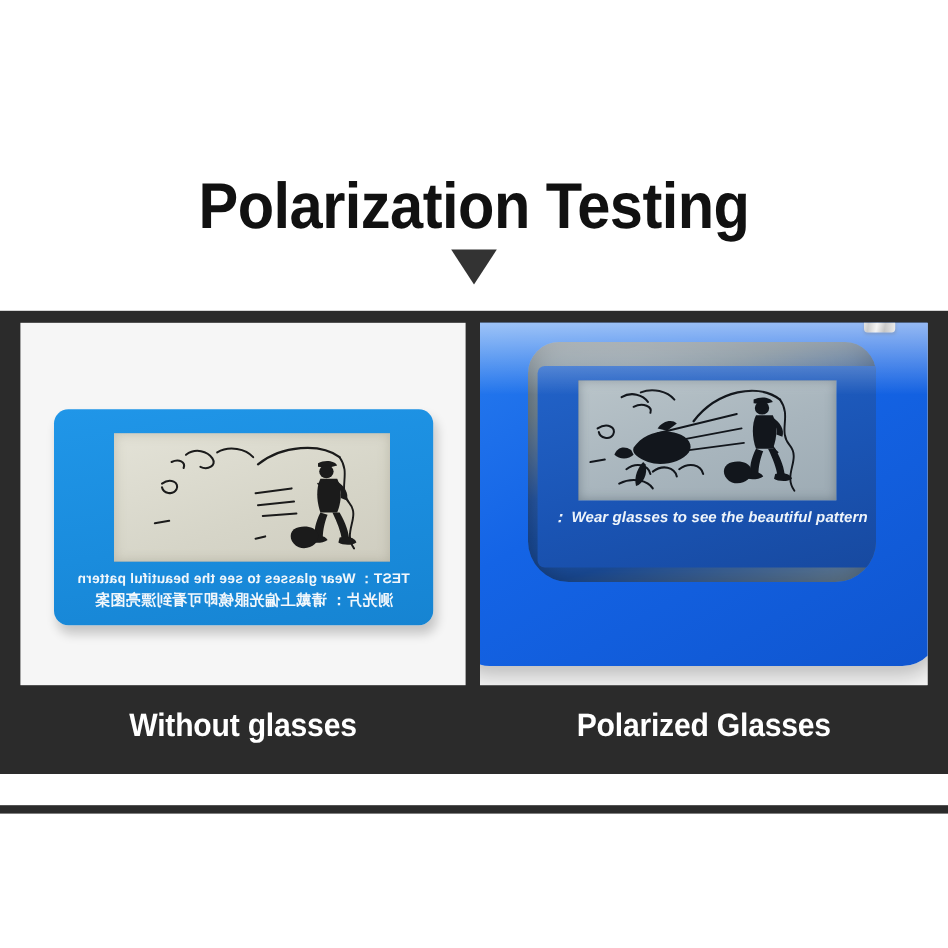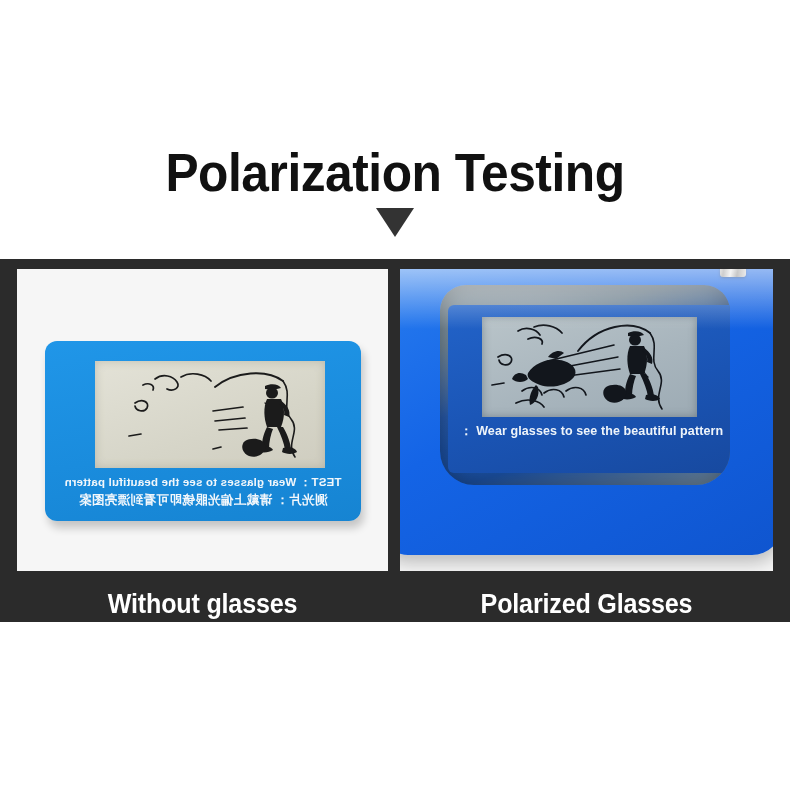--- a/index.html
+++ b/index.html
@@ -7,21 +7,21 @@
     padding: 0;
     background: #ffffff;
   }
   body {
     font-family: "Liberation Sans", sans-serif;
     -webkit-font-smoothing: antialiased;
   }
   #page {
     position: relative;
     width: 790px;
-    height: 622px;
+    height: 790px;
     background: #ffffff;
     overflow: hidden;
   }
 
   
   .title {
     position: absolute;
     left: 0;
     top: 142px;
     width: 790px;
@@ -69,21 +69,21 @@
     height: 386px;
   }
   .panel {
     position: absolute;
     top: 10px;
     height: 302px;
     background: #f6f6f6;
     overflow: hidden;
   }
   .panel.left  { left: 17px;  width: 371px; }
-  .panel.right { left: 400px; width: 373px; }
+  .panel.right { left: 400px; width: 373px; font-style: italic; }
 
   .caption {
     position: absolute;
     top: 325px;
     height: 40px;
     line-height: 40px;
     color: #ffffff;
     font-size: 27px;
     font-weight: 700;
     text-align: center;

